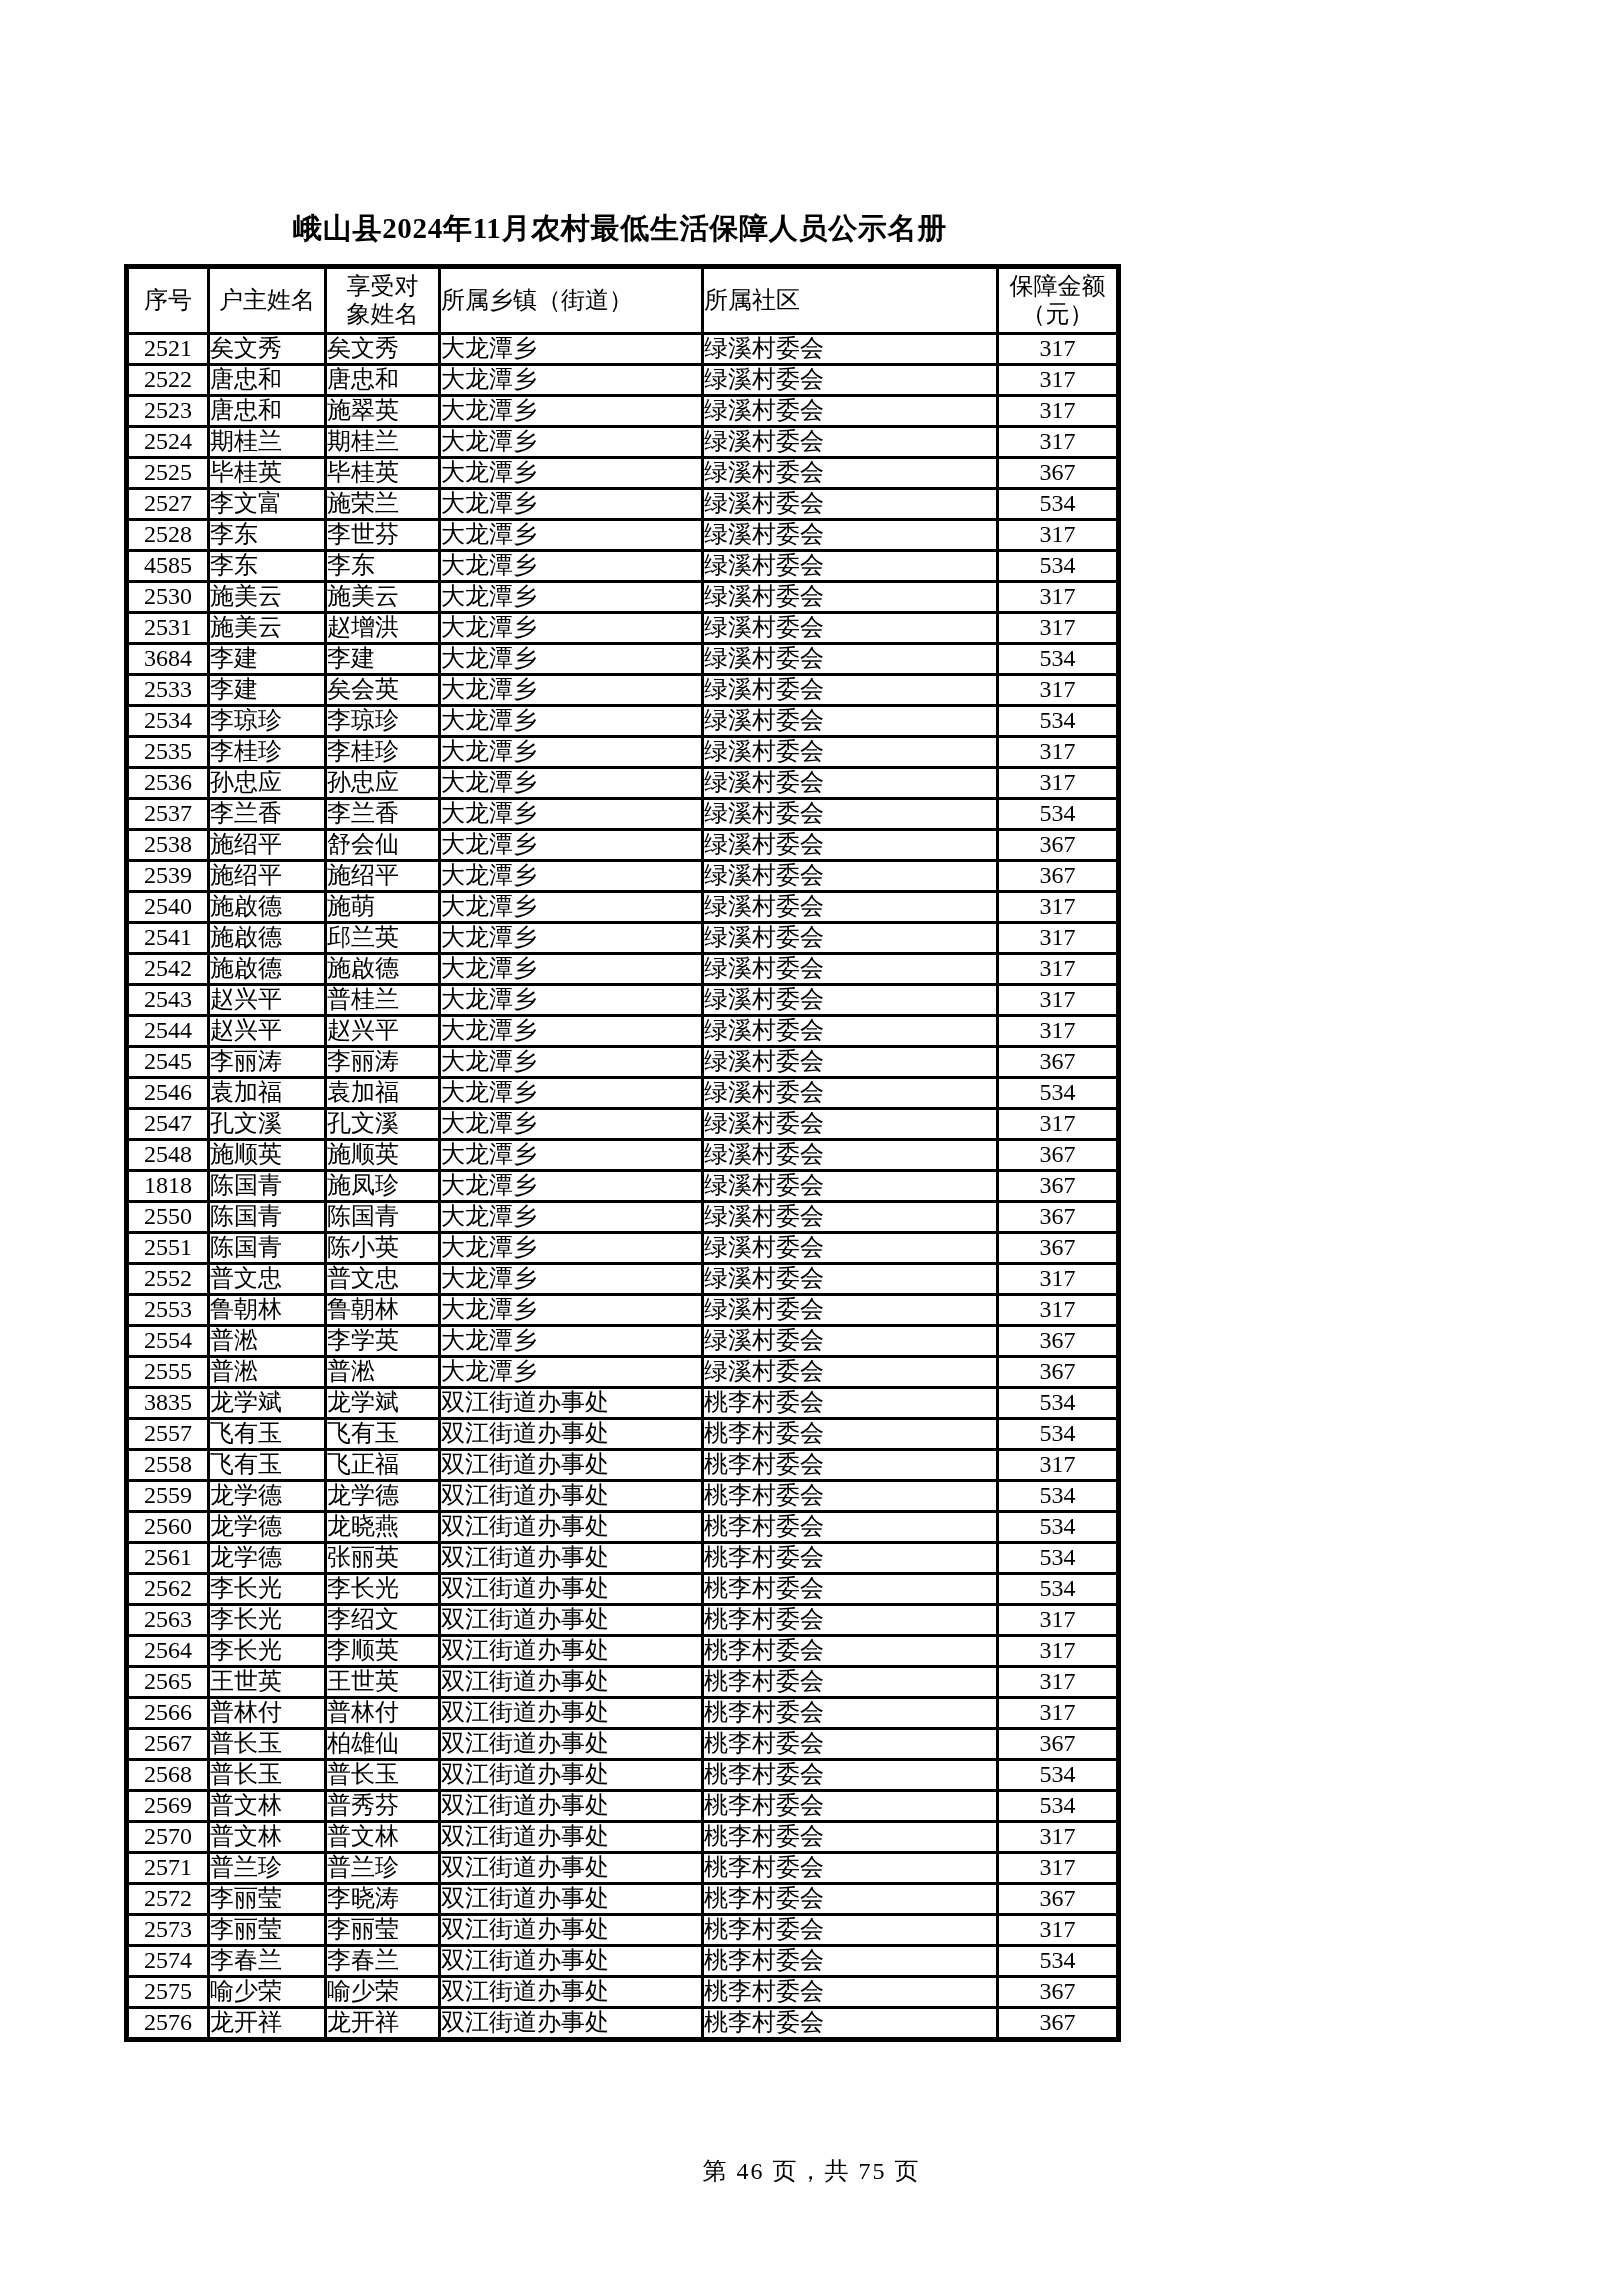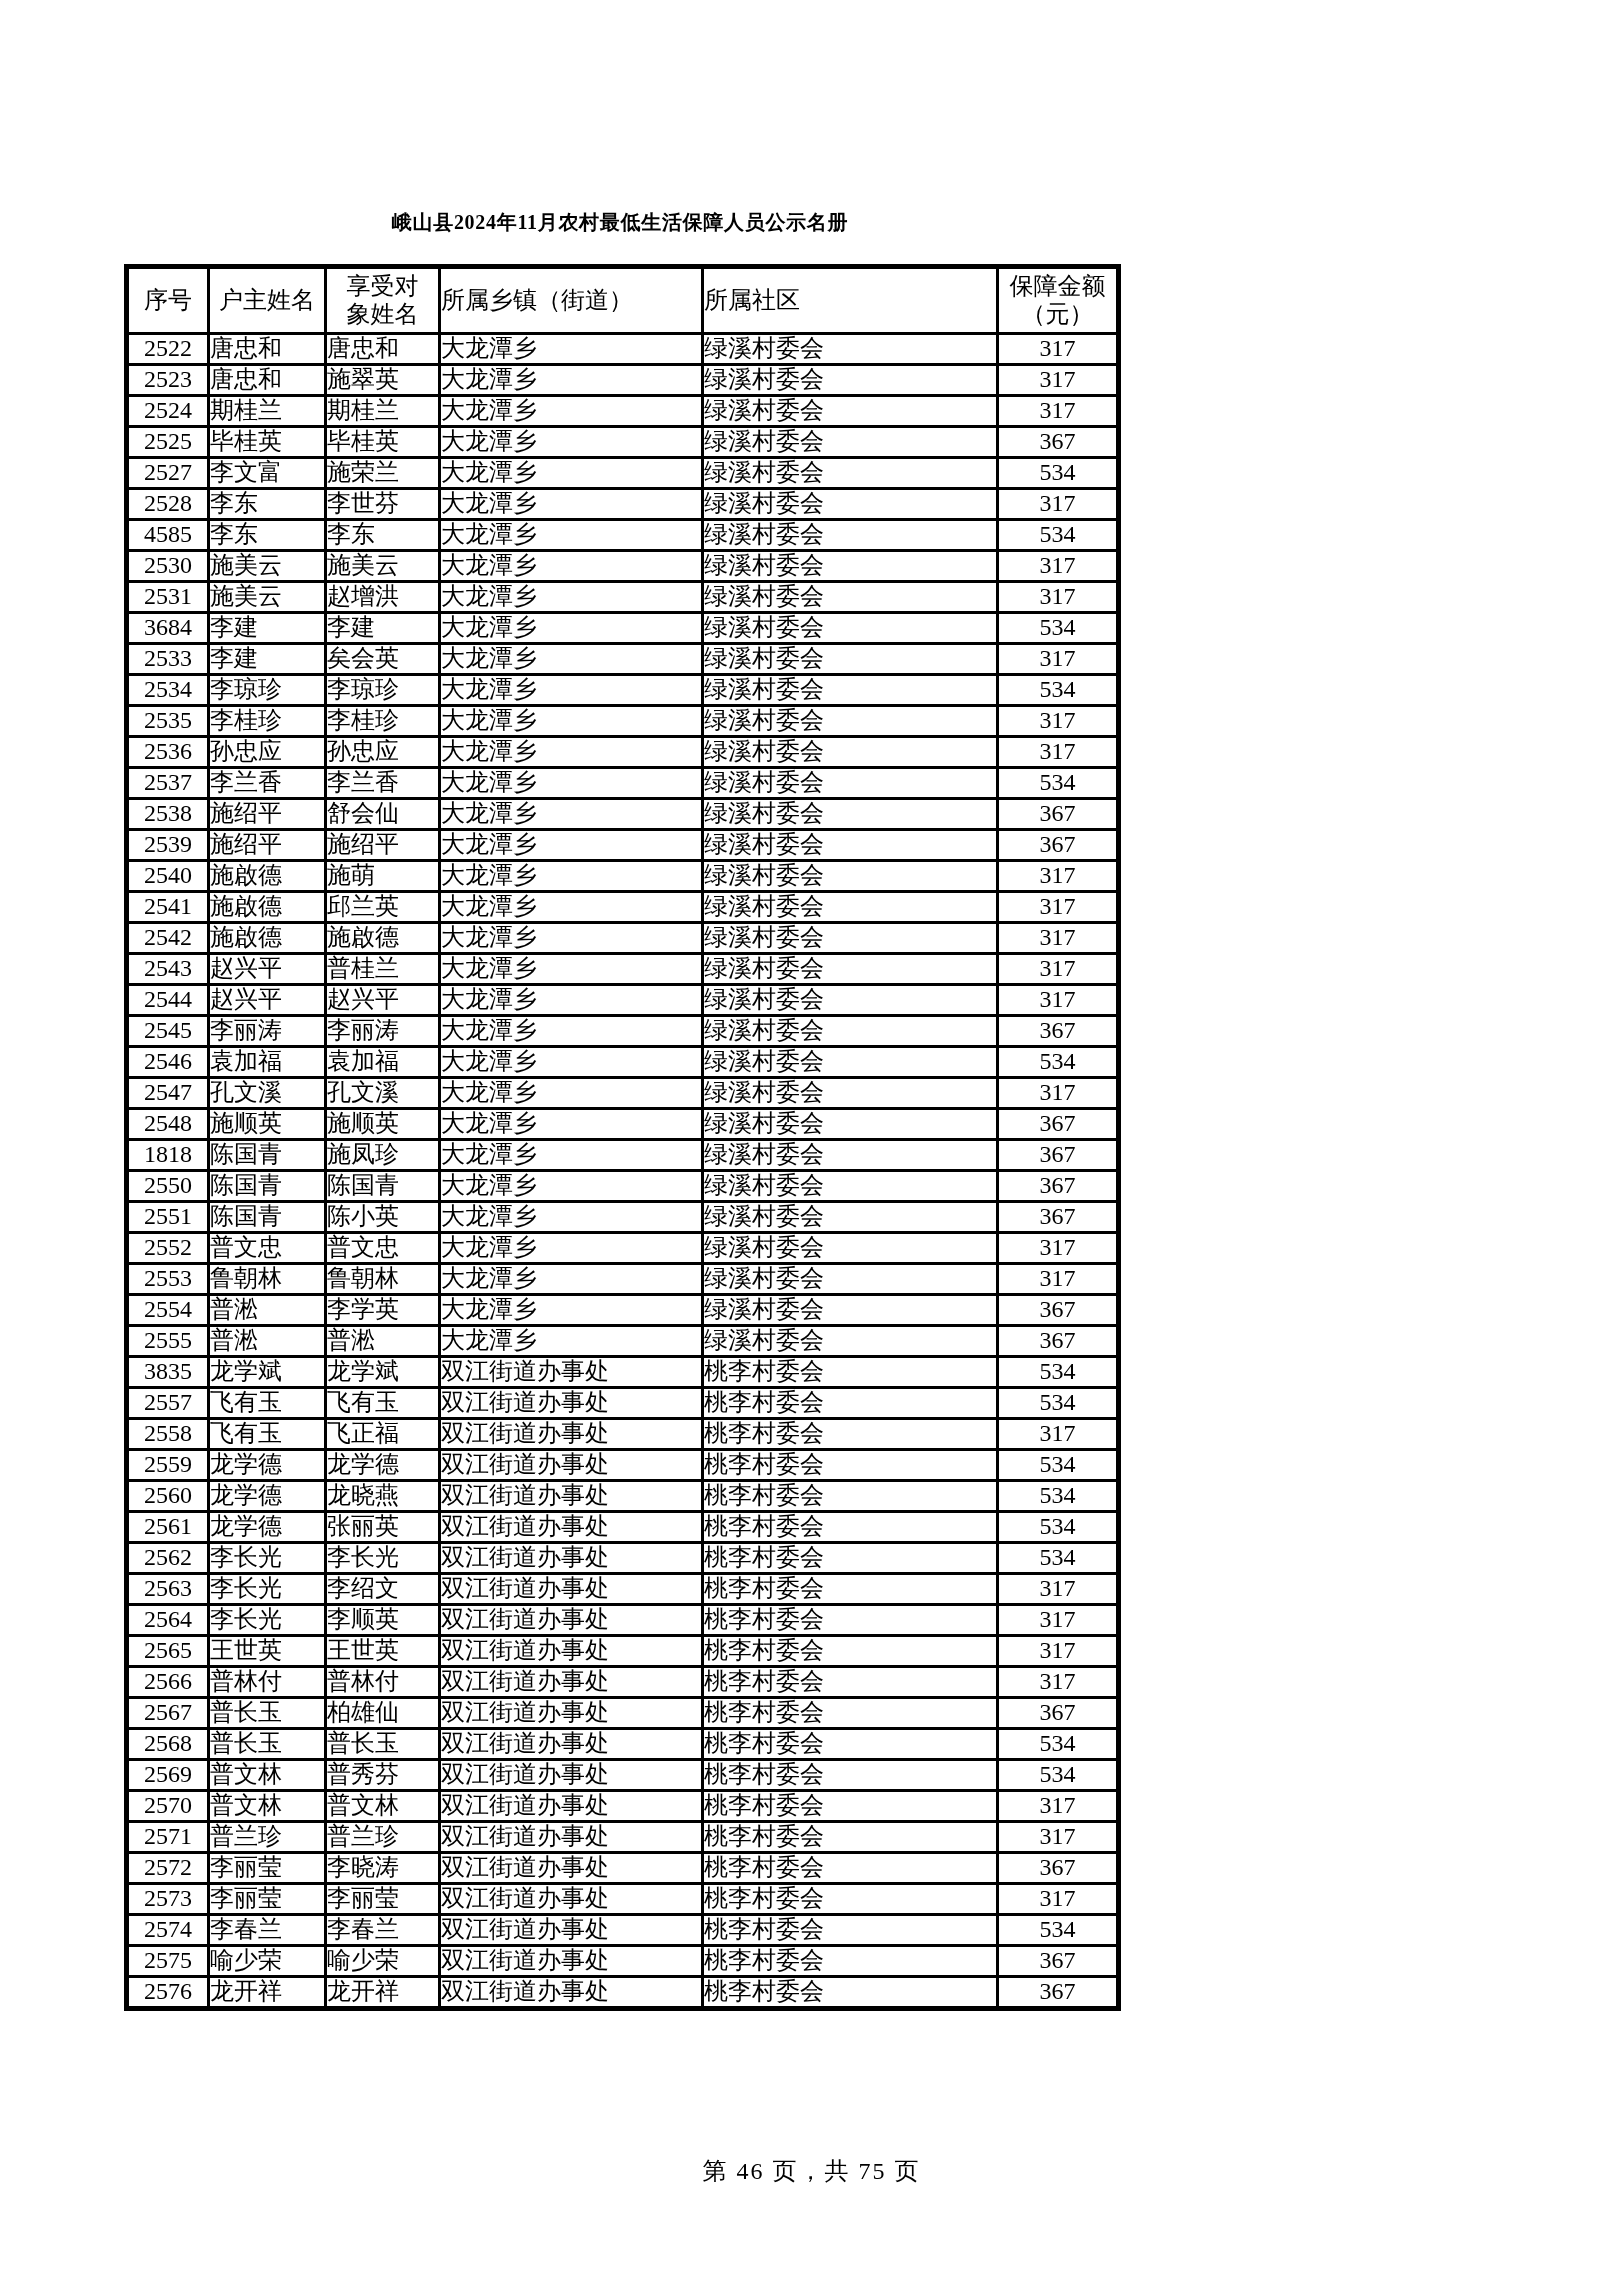--- a/index.html
+++ b/index.html
@@ -13,21 +13,21 @@
     height: 2295px;
     font-family: "Liberation Serif", serif;
     color: #000;
   }
   .doc-title {
     position: absolute;
     left: 124px;
     top: 209px;
     width: 992px;
     text-align: center;
-    font-size: 20px;
+    font-size: 29px;
     font-weight: bold;
     letter-spacing: 0.7px;
     white-space: nowrap;
   }
   .table-wrap {
     position: absolute;
     left: 124px;
     top: 264px;
   }
   table.roster {
@@ -100,20 +100,28 @@
         <th class="al-left">所属乡镇（街道）</th>
         <th class="al-left">所属社区</th>
         <th class="al-center">
           <span>保障金额</span><br>
           <span>（元）</span>
         </th>
       </tr>
     </thead>
     <tbody>
         <tr>
+          <td class="al-center">2521</td>
+          <td class="al-left">矣文秀</td>
+          <td class="al-left">矣文秀</td>
+          <td class="al-left">大龙潭乡</td>
+          <td class="al-left">绿溪村委会</td>
+          <td class="al-center">317</td>
+        </tr>
+        <tr>
           <td class="al-center">2522</td>
           <td class="al-left">唐忠和</td>
           <td class="al-left">唐忠和</td>
           <td class="al-left">大龙潭乡</td>
           <td class="al-left">绿溪村委会</td>
           <td class="al-center">317</td>
         </tr>
         <tr>
           <td class="al-center">2523</td>
           <td class="al-left">唐忠和</td>

